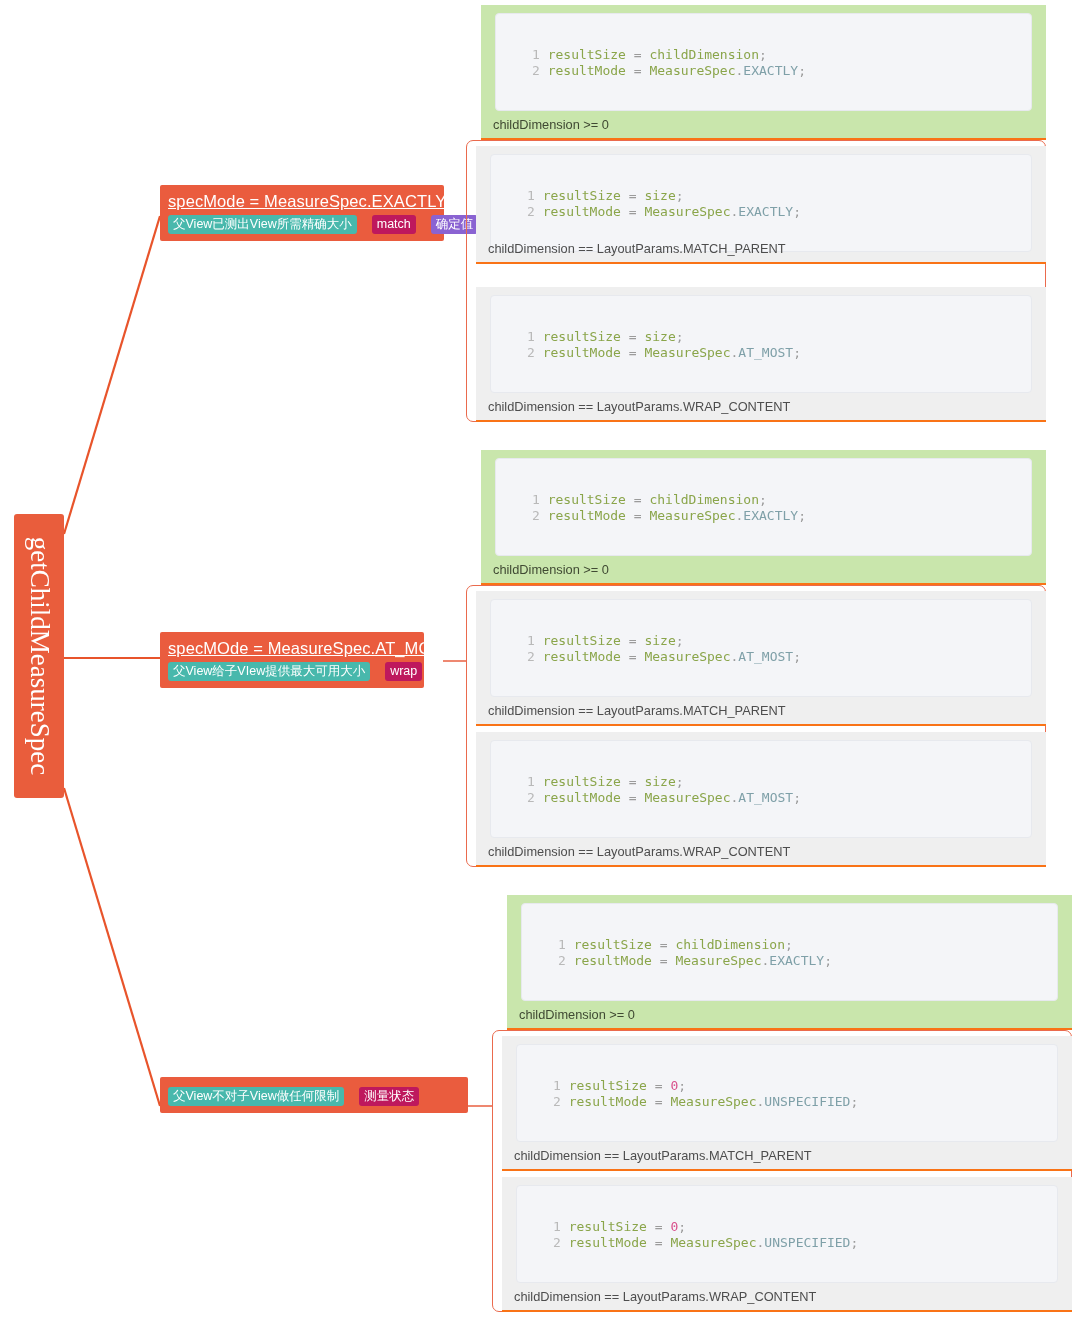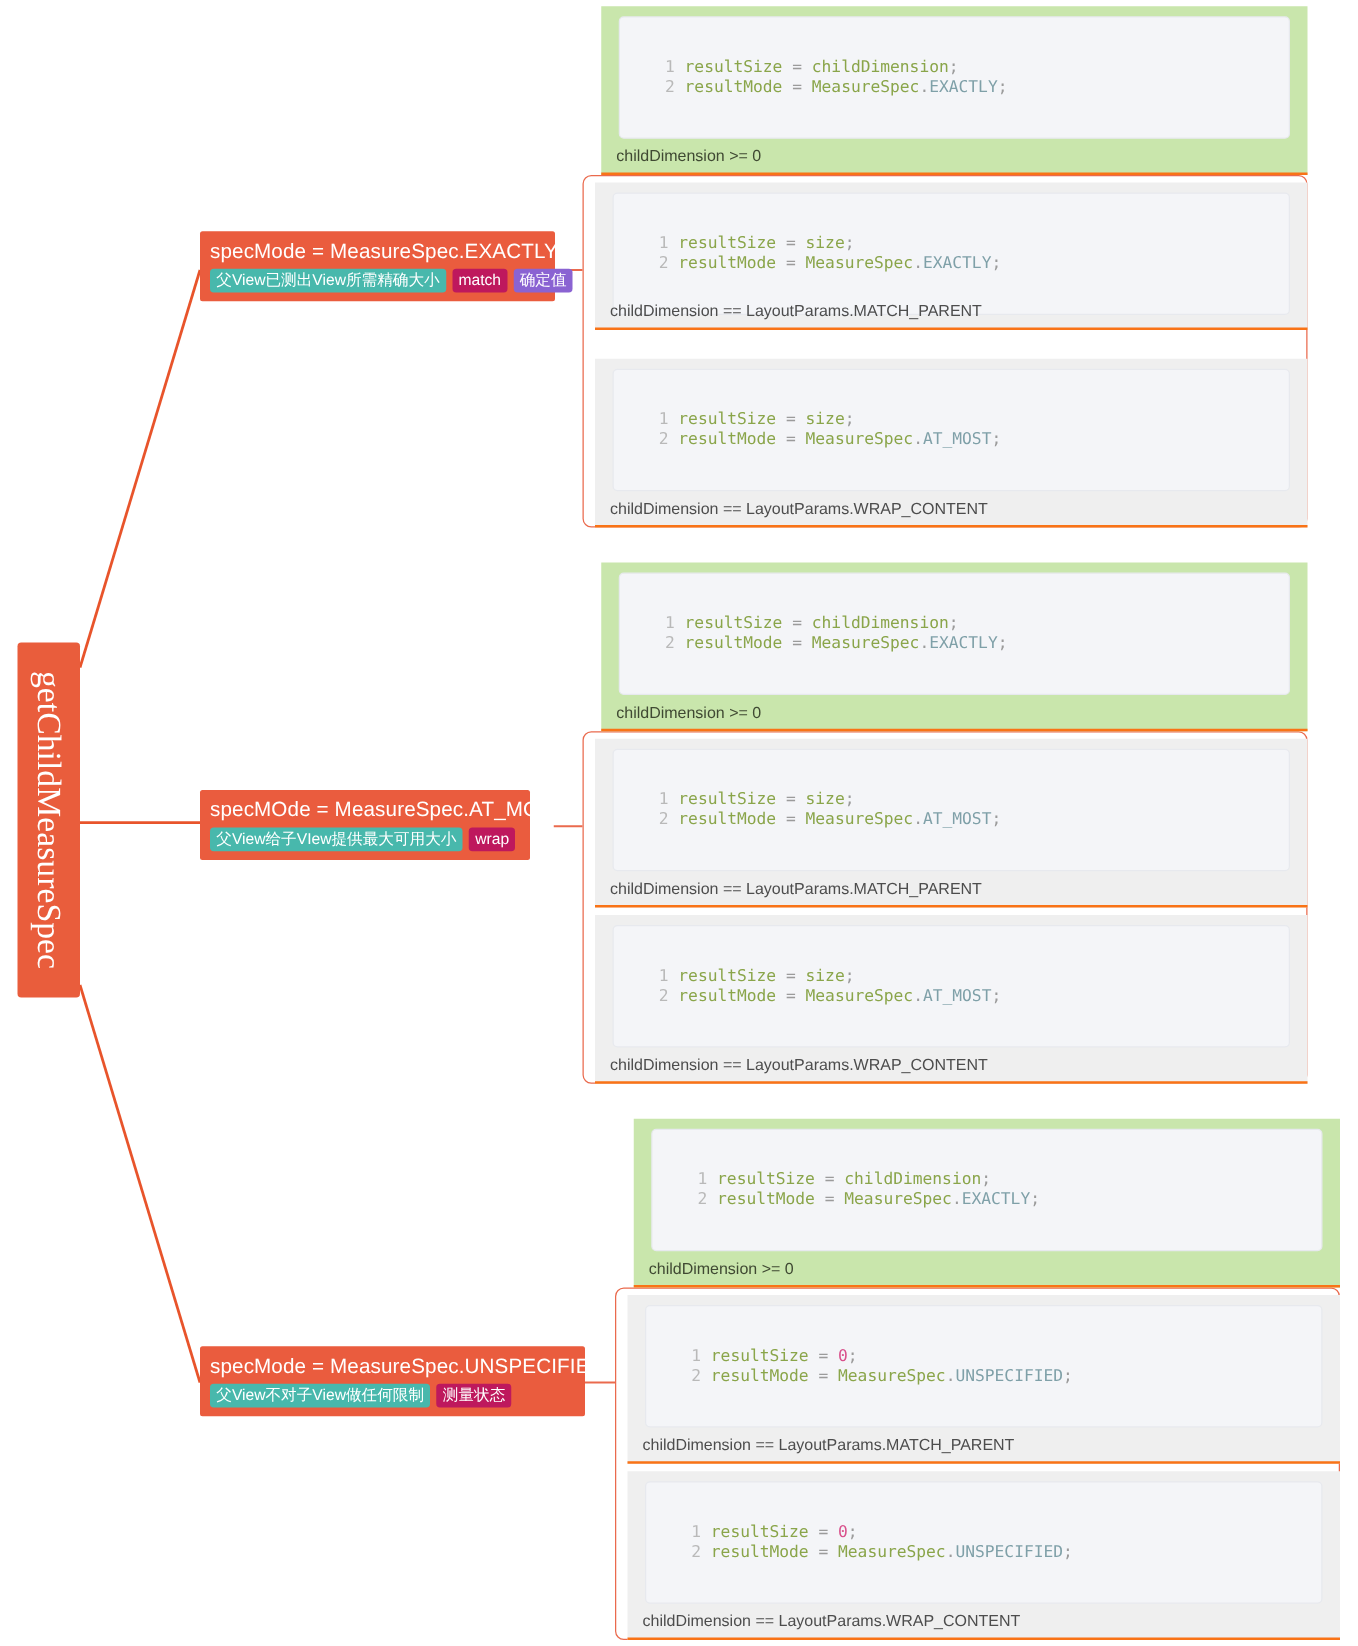--- a/index.html
+++ b/index.html
@@ -24,22 +24,23 @@
   }
 
   
   .branch{
     position:absolute;background:#ea5c3e;border-radius:2px;
     padding:6px 8px 7px 8px;box-sizing:border-box;
   }
   .branch-title{
     color:#ffffff;font-size:16.5px;line-height:20px;white-space:nowrap;
     letter-spacing:.1px;
-  }
-  .tags{display:flex;gap:5px;margin-top:4px;align-items:center;}
+    text-decoration:underline;
+  }
+  .tags{display:flex;gap:15px;margin-top:4px;align-items:center;}
   .tag{
     font-size:12.5px;line-height:16px;color:#ffffff;border-radius:3px;
     padding:1px 5px 2px 5px;white-space:nowrap;
   }
   .tag.teal{background:#48b8ac;}
   .tag.blue{background:#be185d;}
   .tag.purple{background:#8a63d2;}
 
   
   .group{position:absolute;}
@@ -166,21 +167,20 @@
     <div class="card" style="left:476px;top:732px;width:570px;height:135px;">
       <div class="card-code" style="left:14px;right:14px;top:8px;height:98px;">
         <div class="code"><span class="ln">1</span> <span class="id">resultSize</span> <span class="pun">=</span> <span class="id">size</span><span class="pun">;</span>
 <span class="ln">2</span> <span class="id">resultMode</span> <span class="pun">=</span> <span class="cls">MeasureSpec</span><span class="pun">.</span><span class="cst">AT_MOST</span><span class="pun">;</span></div>
       </div>
       <div class="card-caption">childDimension == LayoutParams.WRAP_CONTENT</div>
     </div>
   </div>
 
   <div class="branch" style="left:160px;top:1077px;width:308px;">
-    <div class="branch-title">specMode = MeasureSpec.UNSPECIFIED</div>
     <div class="tags">
       <span class="tag teal">父View不对子View做任何限制</span>
       <span class="tag blue">测量状态</span>
     </div>
   </div>
 
   <div class="group">
     <div class="wrap-box" style="left:492px;top:1030px;width:580px;height:282px;"></div>
 
     <div class="card green" style="left:507px;top:895px;width:565px;height:135px;">

